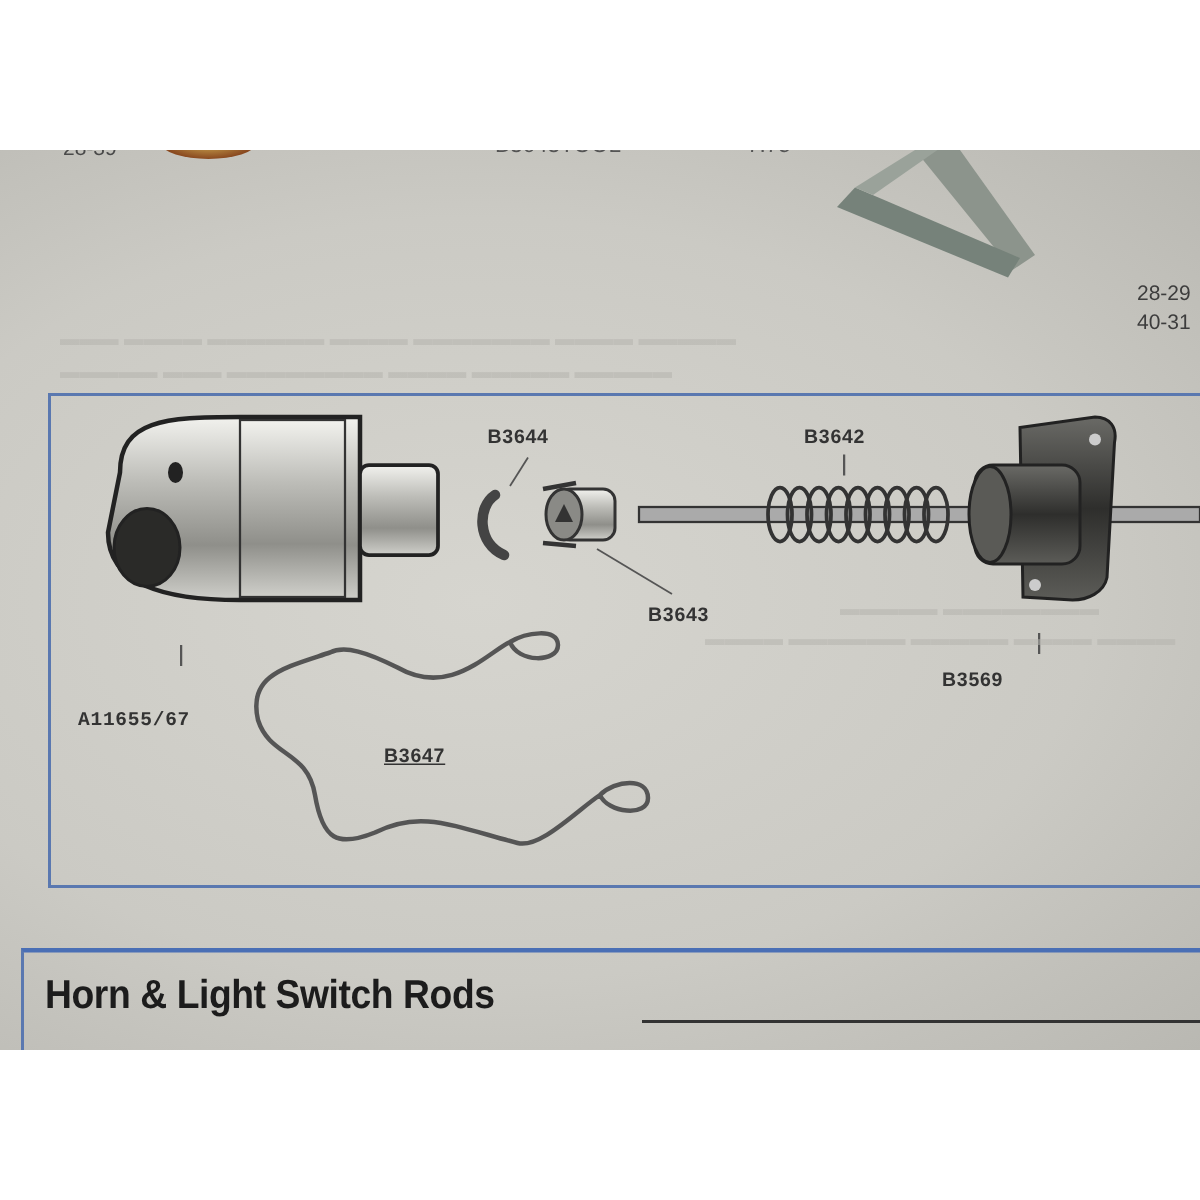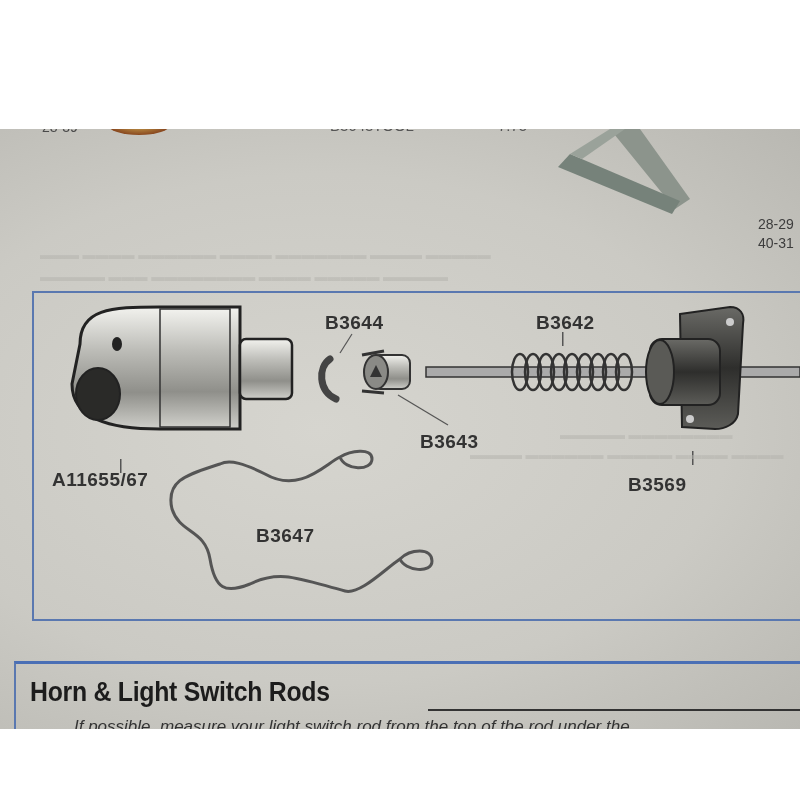--- a/index.html
+++ b/index.html
@@ -1,30 +1,30 @@
 <!DOCTYPE html>
 <html><head>
 <meta charset="utf-8">
 <style>
   html, body { margin:0; padding:0; }
   body { width:800px; height:800px; background:#ffffff; position:relative; overflow:hidden; font-family:"Liberation Sans", sans-serif; }
   .photo { position:absolute; left:0; top:100px; width:800px; height:600px; overflow:hidden;
-    background: radial-gradient(ellipse at 40% 50%, #d6d5cf 0%, #cbcac4 60%, #b9b8b2 100%); margin-top: 29px; }
+    background: radial-gradient(ellipse at 40% 50%, #d6d5cf 0%, #cbcac4 60%, #b9b8b2 100%); }
   .ghost { position:absolute; color:#b5b4ae; font-size:13px; opacity:.55; white-space:nowrap; }
   .top-row { position:absolute; left:0; top:-10px; width:800px; height:22px; }
   .top-row .yr { position:absolute; left:42px; top:0; font-size:14px; color:#4a4a4a; }
   .badge { position:absolute; left:108px; top:-4px; width:62px; height:20px; border-radius:50%;
     background:radial-gradient(ellipse at 50% 40%, #d8b85a, #8a4a20 70%); }
   .partno-top { position:absolute; left:330px; top:-2px; font-size:15px; color:#555; }
   .price-top { position:absolute; left:498px; top:-2px; font-size:15px; color:#555; }
   .years-r { position:absolute; left:758px; top:86px; font-size:14px; color:#3d3d3d; line-height:19px; }
   .tool { position:absolute; left:540px; top:0; }
   .diagram-box { position:absolute; left:32px; top:162px; width:790px; height:326px;
     border:2px solid #5a78b0; border-right:none; }
-  .label { position:absolute; font-weight:bold; font-size:19px; color:#333; letter-spacing:.5px; }
+  .label { position:absolute; font-weight:bold; font-size:13px; color:#333; letter-spacing:.5px; }
   .heading-box { position:absolute; left:14px; top:532px; width:800px; height:90px;
     border-top:3px solid #4a6fb5; border-left:2px solid #5a78b0; }
   .heading { position:absolute; left:30px; top:548px; font-size:27px; font-weight:bold; color:#1c1c1c;
     font-family:"Liberation Sans", sans-serif; letter-spacing:-.3px; transform:scaleX(.92); transform-origin:left; }
   .heading-rule { position:absolute; left:428px; top:580px; width:372px; border-bottom:2px solid #333; }
   .body-text { position:absolute; left:74px; top:588px; font-size:17px; font-style:italic; color:#333; white-space:nowrap; height:12px; overflow:hidden; }
   svg { position:absolute; left:0; top:0; }
 </style>
 </head>
 <body>
@@ -111,27 +111,26 @@
       <rect x="650" y="210" width="70" height="66" rx="12" fill="url(#dark)" stroke="#222" stroke-width="2"></rect>
       <ellipse cx="660" cy="243" rx="14" ry="32" fill="#5a5a56" stroke="#222" stroke-width="2"></ellipse>
       <circle cx="730" cy="193" r="4" fill="#ccc"></circle>
       <circle cx="690" cy="290" r="4" fill="#ccc"></circle>
     </g>
     <rect x="692" y="322" width="1.5" height="14" fill="#555"></rect>
 
     <path d="M340,328 C325,335 300,365 265,345 C245,335 230,330 220,335 C190,345 165,350 172,380 C180,405 205,400 210,430 C215,460 225,465 250,455 C280,440 300,450 345,462 C360,466 385,440 400,430 M340,328 C350,322 372,318 372,330 C372,342 345,342 340,328 M400,430 C410,420 432,418 432,432 C432,445 405,442 400,430" fill="none" stroke="#555" stroke-width="3"></path>
   </svg>
 
-  <div class="label" style="left:52px;top:340px;">A11655/67</div>
+  <div class="label" style="left:52px;top:372px;font-family:Liberation Mono, monospace;">A11655/67</div>
   <div class="label" style="left:325px;top:183px;">B3644</div>
-  <div class="label" style="left:420px;top:302px;">B3643</div>
+  <div class="label" style="left:432px;top:302px;">B3643</div>
   <div class="label" style="left:536px;top:183px;">B3642</div>
   <div class="label" style="left:628px;top:345px;">B3569</div>
-  <div class="label" style="left:256px;top:396px;">B3647</div>
+  <div class="label" style="left:256px;top:396px;text-decoration:underline;">B3647</div>
 
   <div class="ghost" style="left:560px;top:298px;">▬▬▬▬▬ ▬▬▬▬▬▬▬▬</div>
   <div class="ghost" style="left:470px;top:318px;">▬▬▬▬ ▬▬▬▬▬▬ ▬▬▬▬▬ ▬▬▬▬ ▬▬▬▬</div>
 
   <div class="heading-box"></div>
   <div class="heading">Horn &amp; Light Switch Rods</div>
   <div class="heading-rule"></div>
-  <div class="body-text">If possible, measure your light switch rod from the top of the rod under the</div>
 </div>
 
 </body></html>

